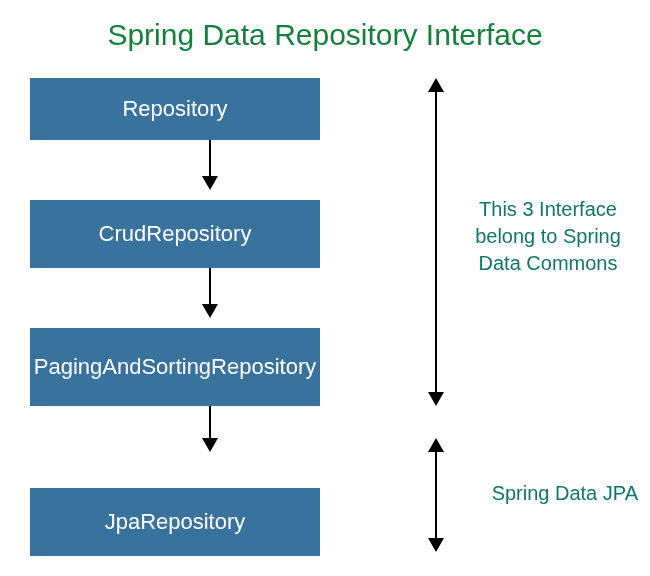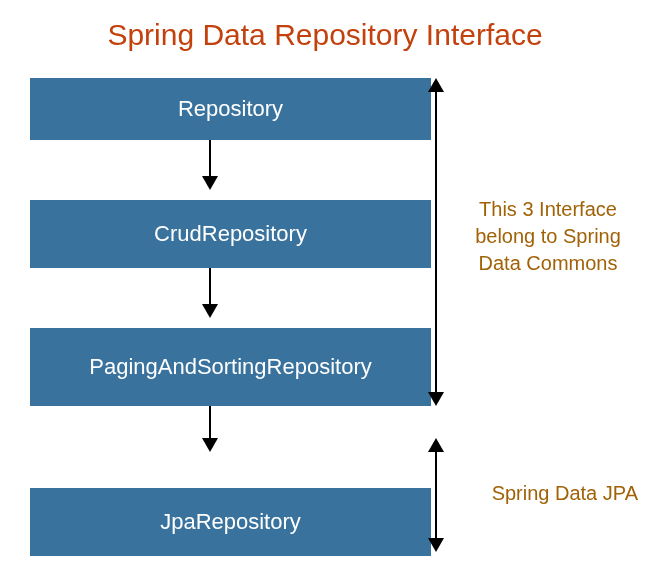--- a/index.html
+++ b/index.html
@@ -12,26 +12,26 @@
     overflow: hidden;
   }
   .title {
     position: absolute;
     top: 18px;
     left: 0;
     width: 650px;
     text-align: center;
     font-size: 30px;
     font-weight: 400;
-    color: #c2410c;
+    color: #15803d;
   }
   .box {
     position: absolute;
     left: 30px;
-    width: 401px;
+    width: 290px;
     background: #39739d;
     color: #fff;
     display: flex;
     align-items: center;
     justify-content: center;
     text-align: center;
     font-size: 22px;
     line-height: 1.2;
     padding: 0 8px;
   }
@@ -72,21 +72,21 @@
     content:"";
     position:absolute;
     left:-7px; bottom:-2px;
     width:0;height:0;
     border-left:8px solid transparent;
     border-right:8px solid transparent;
     border-top:14px solid #000;
   }
   .annot {
     position:absolute;
-    color:#a16207;
+    color:#0f766e;
     font-size:20px;
     text-align:center;
     line-height:1.35;
     white-space: pre-line;
   }
 </style>
 </head>
 <body>
 
 <div class="title">Spring Data Repository Interface</div>

